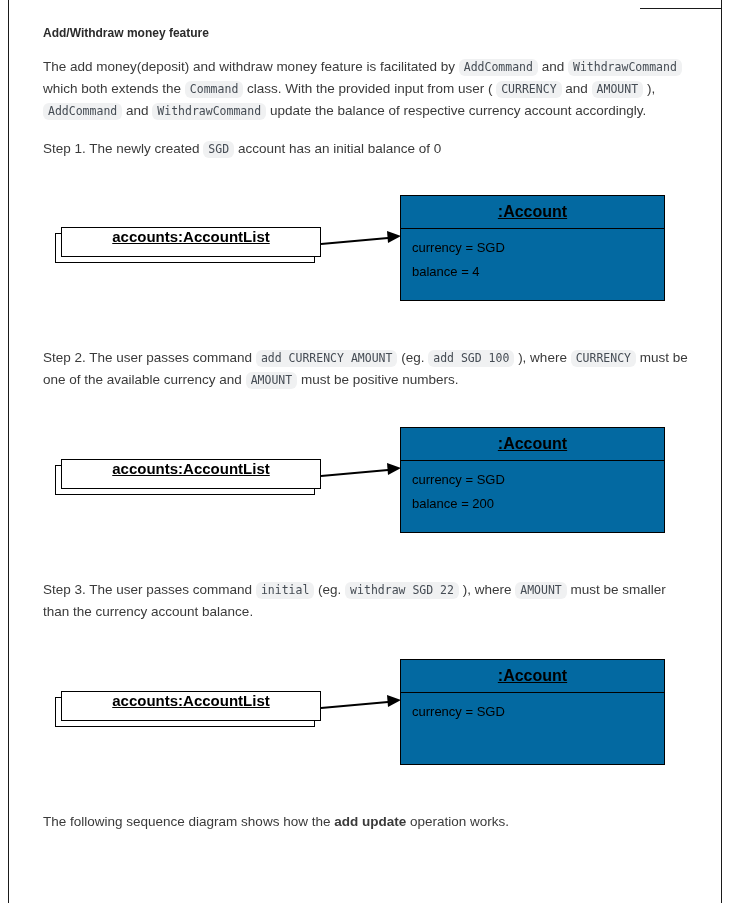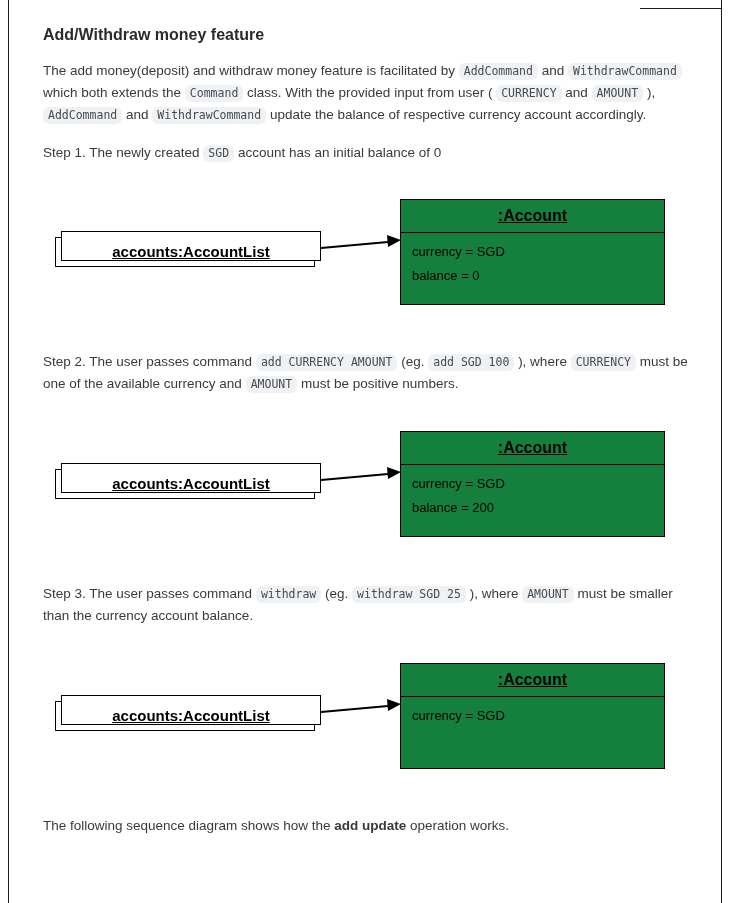--- a/index.html
+++ b/index.html
@@ -17,21 +17,21 @@
   .frame-right { left: 721px; top: 0; width: 1px; height: 903px; }
   .frame-topright { top: 8px; left: 640px; width: 82px; height: 1px; }
 
   .page {
     position: absolute;
     left: 9px; top: 0; width: 712px; height: 903px;
     padding: 26px 32px 0 34px;
   }
 
   h1.title {
-    font-size: 16px;
+    font-size: 12px;
     font-weight: bold;
     color: #2b2b2b;
     margin: 0 0 16px 0;
   }
   p.body-text {
     font-size: 13.5px;
     line-height: 1.62;
     margin: 0 0 16px 0;
     color: #3a3a3a;
   }
@@ -49,21 +49,21 @@
   .diagram {
     position: relative;
     height: 114px;
     margin: 36px 0 38px 0;
   }
   .class-box {
     position: absolute;
     left: 357px; top: 0;
     width: 265px; height: 106px;
     border: 1px solid #000;
-    background: #15803d;
+    background: #0369a1;
   }
   .class-title {
     height: 33px;
     border-bottom: 1px solid #000;
     display: flex; align-items: center; justify-content: center;
     font-size: 16px; font-weight: bold; color: #000;
     text-decoration: underline;
   }
   .class-body {
     padding: 7px 11px 0 11px;
@@ -82,21 +82,21 @@
     width: 260px; height: 30px;
     border: 1px solid #000;
     background: #fff;
   }
   .mo-front {
     position: absolute;
     left: 0; top: 0;
     width: 260px; height: 30px;
     border: 1px solid #000;
     background: #fff;
-    display: flex; align-items: flex-end; justify-content: center;
+    display: flex; align-items: flex-start; justify-content: center;
     font-size: 15px; font-weight: bold; color: #000;
     text-decoration: underline;
     z-index: 1;
   }
   .arrow-svg {
     position: absolute;
     left: 278px; top: 34px;
     width: 80px; height: 22px;
     z-index: 2;
   }
@@ -124,21 +124,21 @@
       </div>
     </div>
     <svg class="arrow-svg" viewBox="0 0 80 22">
       <line x1="0" y1="15" x2="67" y2="9" stroke="#000" stroke-width="1.8"></line>
       <polygon points="80,7 66,2 67,14" fill="#000"></polygon>
     </svg>
     <div class="class-box">
       <div class="class-title">:Account</div>
       <div class="class-body">
         <div>currency = SGD</div>
-        <div>balance = 0</div>
+        <div>balance = 4</div>
       </div>
     </div>
   </div>
 
   <p class="body-text" style="margin-bottom:16px;">Step 2. The user passes command <span class="chip">add CURRENCY AMOUNT</span> (eg. <span class="chip">add SGD 100</span> ), where <span class="chip">CURRENCY</span> must be one of the available currency and <span class="chip">AMOUNT</span> must be positive numbers.</p>
 
   <div class="diagram">
     <div class="multiobject">
       <div class="mo-back"></div>
       <div class="mo-front">
@@ -151,21 +151,21 @@
     </svg>
     <div class="class-box">
       <div class="class-title">:Account</div>
       <div class="class-body">
         <div>currency = SGD</div>
         <div>balance = 200</div>
       </div>
     </div>
   </div>
 
-  <p class="body-text" style="margin-bottom:0;">Step 3. The user passes command <span class="chip">withdraw</span> (eg. <span class="chip">withdraw SGD 25</span> ), where <span class="chip">AMOUNT</span> must be smaller than the currency account balance.</p>
+  <p class="body-text" style="margin-bottom:0;">Step 3. The user passes command <span class="chip">initial</span> (eg. <span class="chip">withdraw SGD 22</span> ), where <span class="chip">AMOUNT</span> must be smaller than the currency account balance.</p>
 
   <div class="diagram">
     <div class="multiobject">
       <div class="mo-back"></div>
       <div class="mo-front">
         <span>accounts:AccountList</span>
       </div>
     </div>
     <svg class="arrow-svg" viewBox="0 0 80 22">
       <line x1="0" y1="15" x2="67" y2="9" stroke="#000" stroke-width="1.8"></line>

